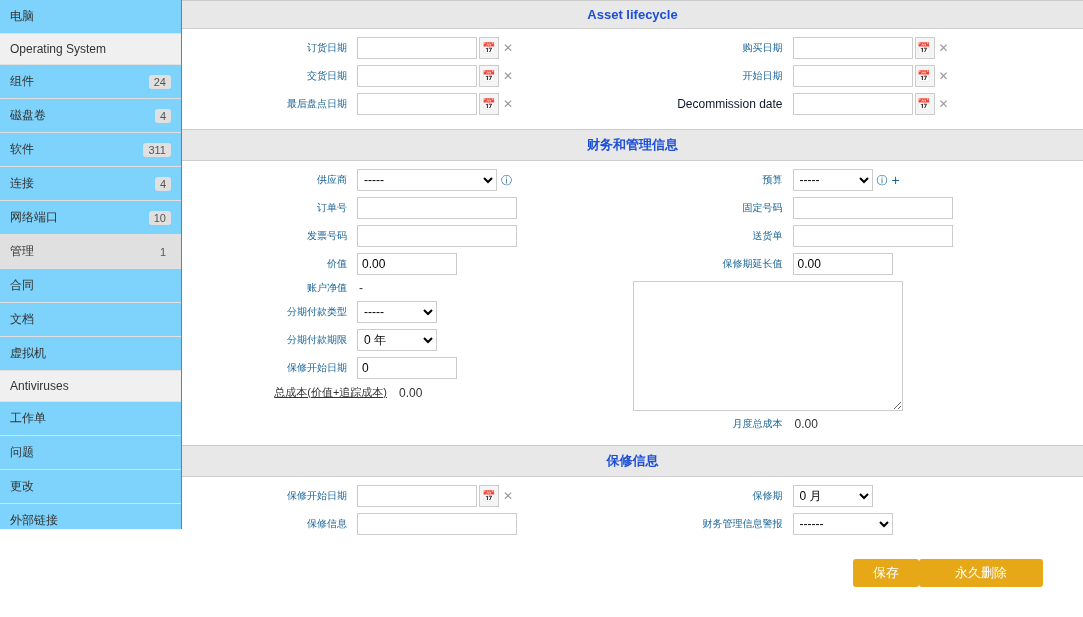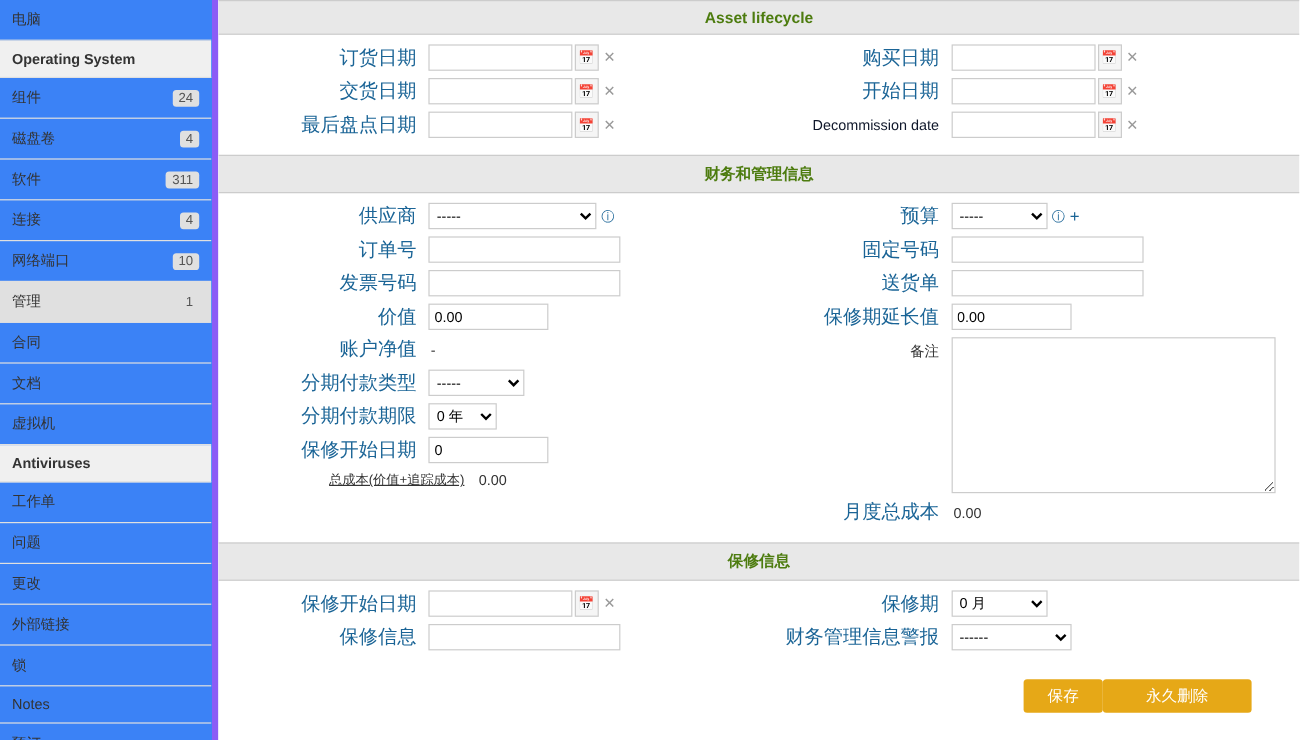--- a/index.html
+++ b/index.html
@@ -2,84 +2,84 @@
 <html><head>
   <meta charset="utf-8">
   <style>
     * { box-sizing: border-box; margin: 0; padding: 0; }
     body { font-family: Arial, sans-serif; font-size: 12px; background: #fff; display: flex; height: 617px; overflow: hidden; }
 
     
     #sidebar {
       width: 182px;
       min-width: 182px;
-      background: #3b82f6;
-      border-right: 6px solid #8b5cf6;
+      background: #7dd3fc;
+      border-right: 1px solid #8b5cf6;
       overflow-y: auto;
-      height: 617px;
+      height: 529px;
     }
     .sidebar-item {
       display: flex;
       justify-content: space-between;
       align-items: center;
       padding: 8px 10px;
       border-bottom: 1px solid #e0e0e0;
       cursor: pointer;
       color: #333;
     }
     .sidebar-item.active { background: #e0e0e0; font-weight: normal; }
     .sidebar-item .badge {
       background: #e0e0e0;
       border-radius: 3px;
       padding: 1px 5px;
       font-size: 11px;
       color: #555;
     }
     .sidebar-section-header {
       padding: 8px 10px;
-      font-weight: bold;
+      font-weight: normal;
       border-bottom: 1px solid #e0e0e0;
       background: #f0f0f0;
       color: #333;
     }
 
     
     #main {
       flex: 1;
       overflow-y: auto;
       padding: 0;
       background: #fff;
     }
 
     .section-header {
       background: #e8e8e8;
       text-align: center;
       font-weight: bold;
       padding: 6px 0;
-      color: #4d7c0f;
+      color: #1d4ed8;
       font-size: 13px;
       border-bottom: 1px solid #ccc;
       border-top: 1px solid #ccc;
     }
 
     .form-area {
       padding: 8px 15px;
     }
 
     .form-row {
       display: flex;
       align-items: center;
       margin-bottom: 6px;
     }
 
     .form-label {
       width: 160px;
       min-width: 160px;
       color: #1a6496;
-      font-size: 16px;
+      font-size: 10px;
       text-align: right;
       padding-right: 10px;
     }
 
     .form-label.black {
       color: #333;
     }
 
     .form-input {
       border: 1px solid #ccc;
@@ -372,21 +372,21 @@
           <span class="value-text">-</span>
         </div>
         <div class="form-row">
           <span class="form-label">分期付款类型</span>
           <select class="form-select" style="width:80px;">
             <option>-----</option>
           </select>
         </div>
         <div class="form-row">
           <span class="form-label">分期付款期限</span>
-          <select class="form-select" style="width:57px;">
+          <select class="form-select" style="width:80px;">
             <option>0 年</option>
           </select>
         </div>
         <div class="form-row">
           <span class="form-label">保修开始日期</span>
           <input class="form-input" type="text" style="width: 100px;" value="0">
         </div>
         <div class="form-row">
           <span class="form-label black" style="width:200px;min-width:200px;font-size:11px;text-decoration:underline;">总成本(价值+追踪成本)</span>
           <span class="value-text">0.00</span>
@@ -407,21 +407,20 @@
         </div>
         <div class="form-row">
           <span class="form-label">送货单</span>
           <input class="form-input" type="text" style="width: 160px;">
         </div>
         <div class="form-row">
           <span class="form-label">保修期延长值</span>
           <input class="form-input" type="text" style="width: 100px;" value="0.00">
         </div>
         <div class="notes-row">
-          <span class="notes-label">备注</span>
           <textarea class="textarea-field" style=""></textarea>
         </div>
         <div class="form-row">
           <span class="form-label">月度总成本</span>
           <span class="value-text">0.00</span>
         </div>
       </div>
     </div>
   </div>
 

